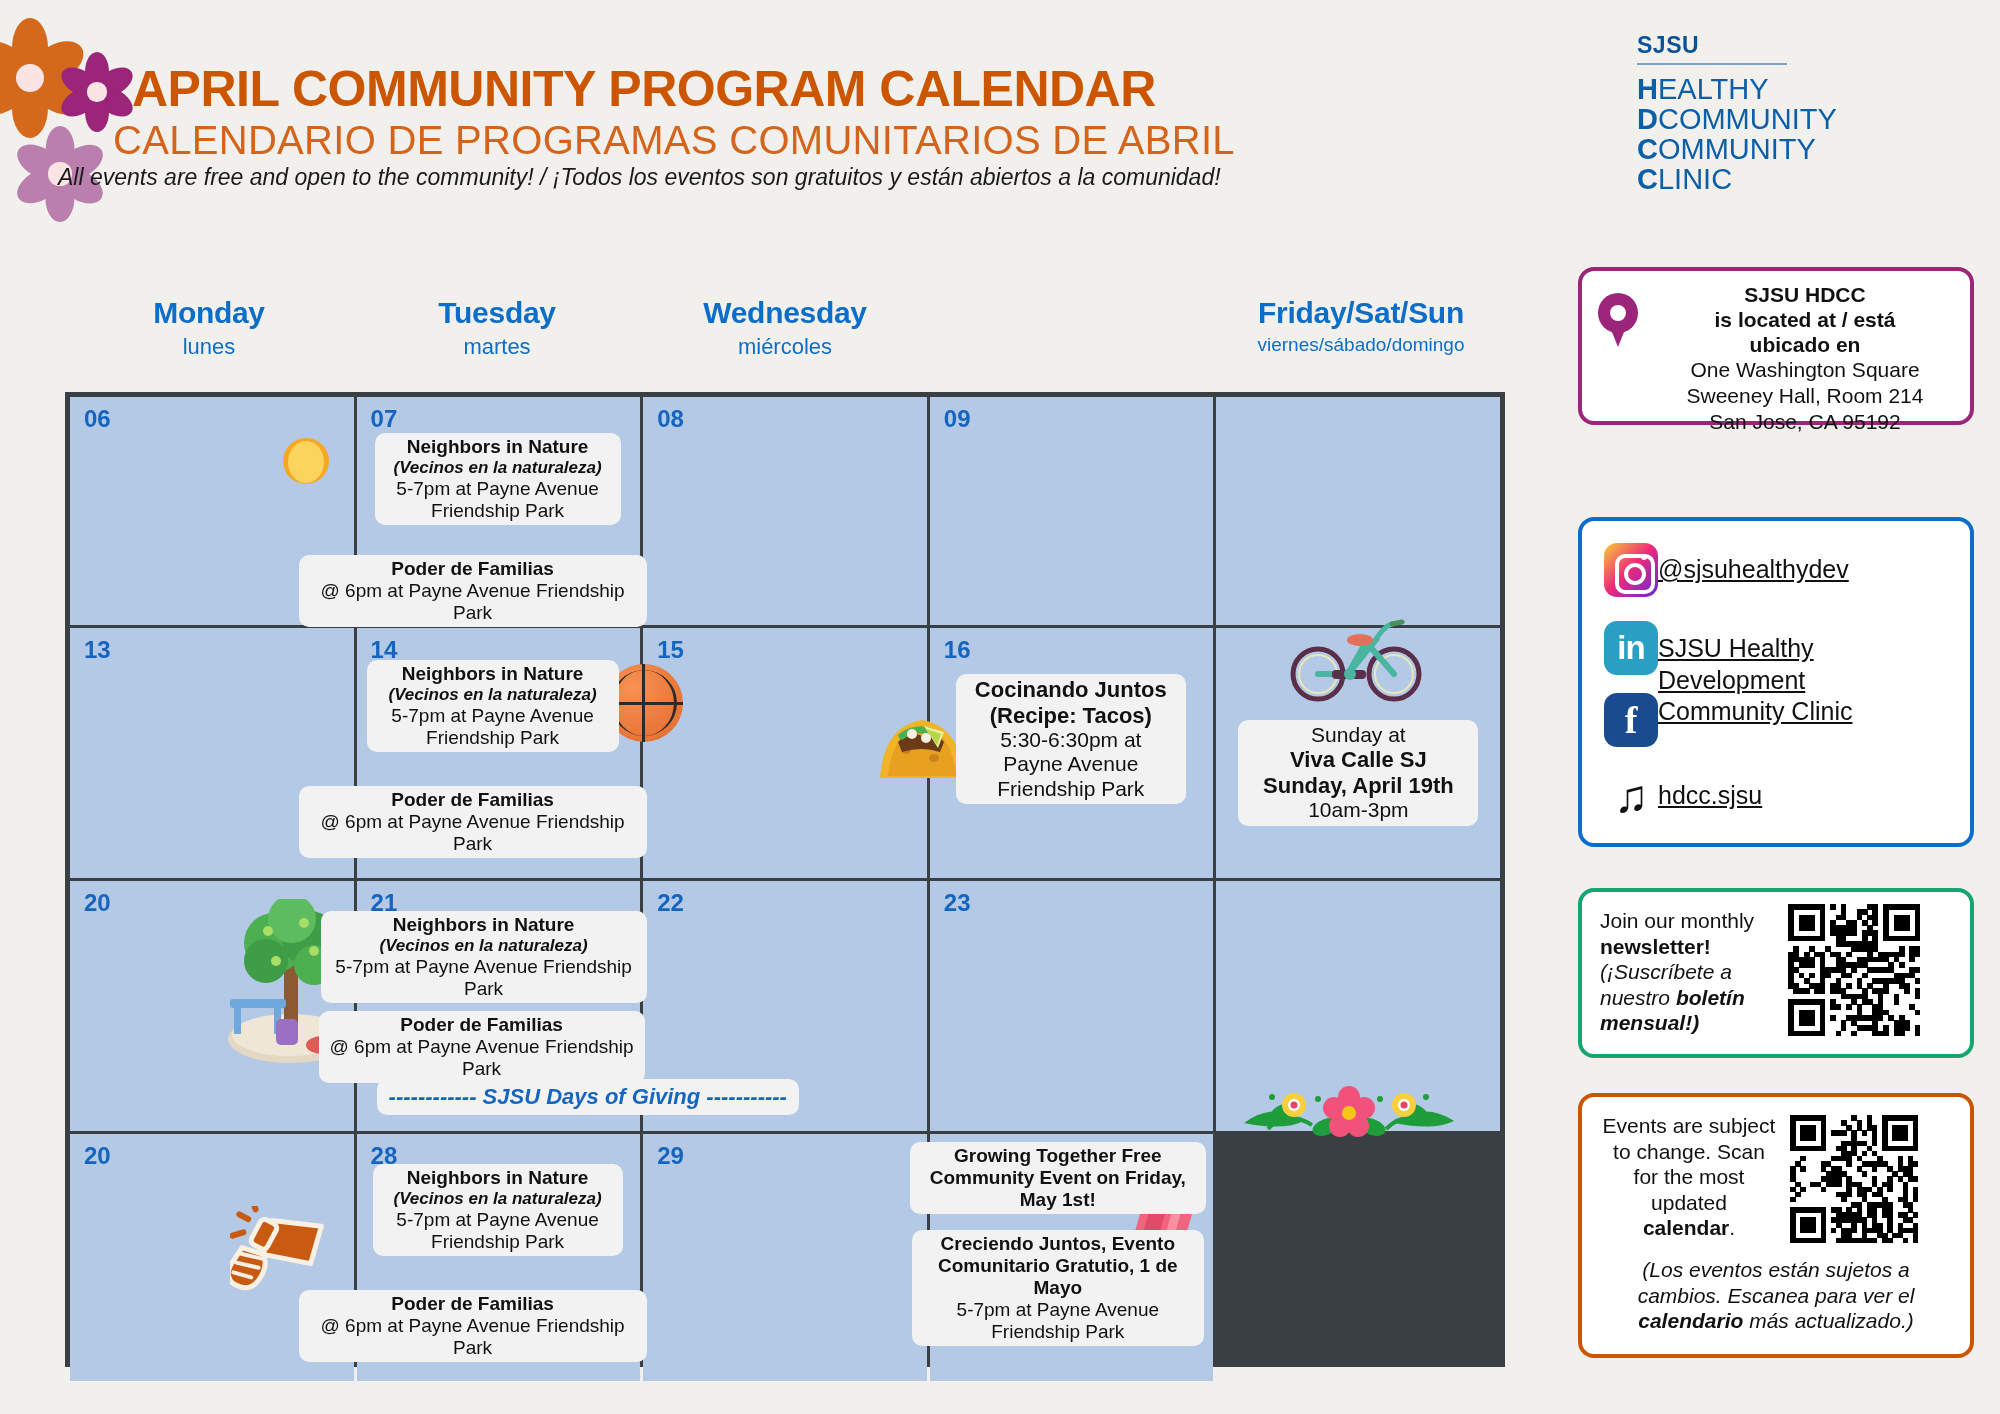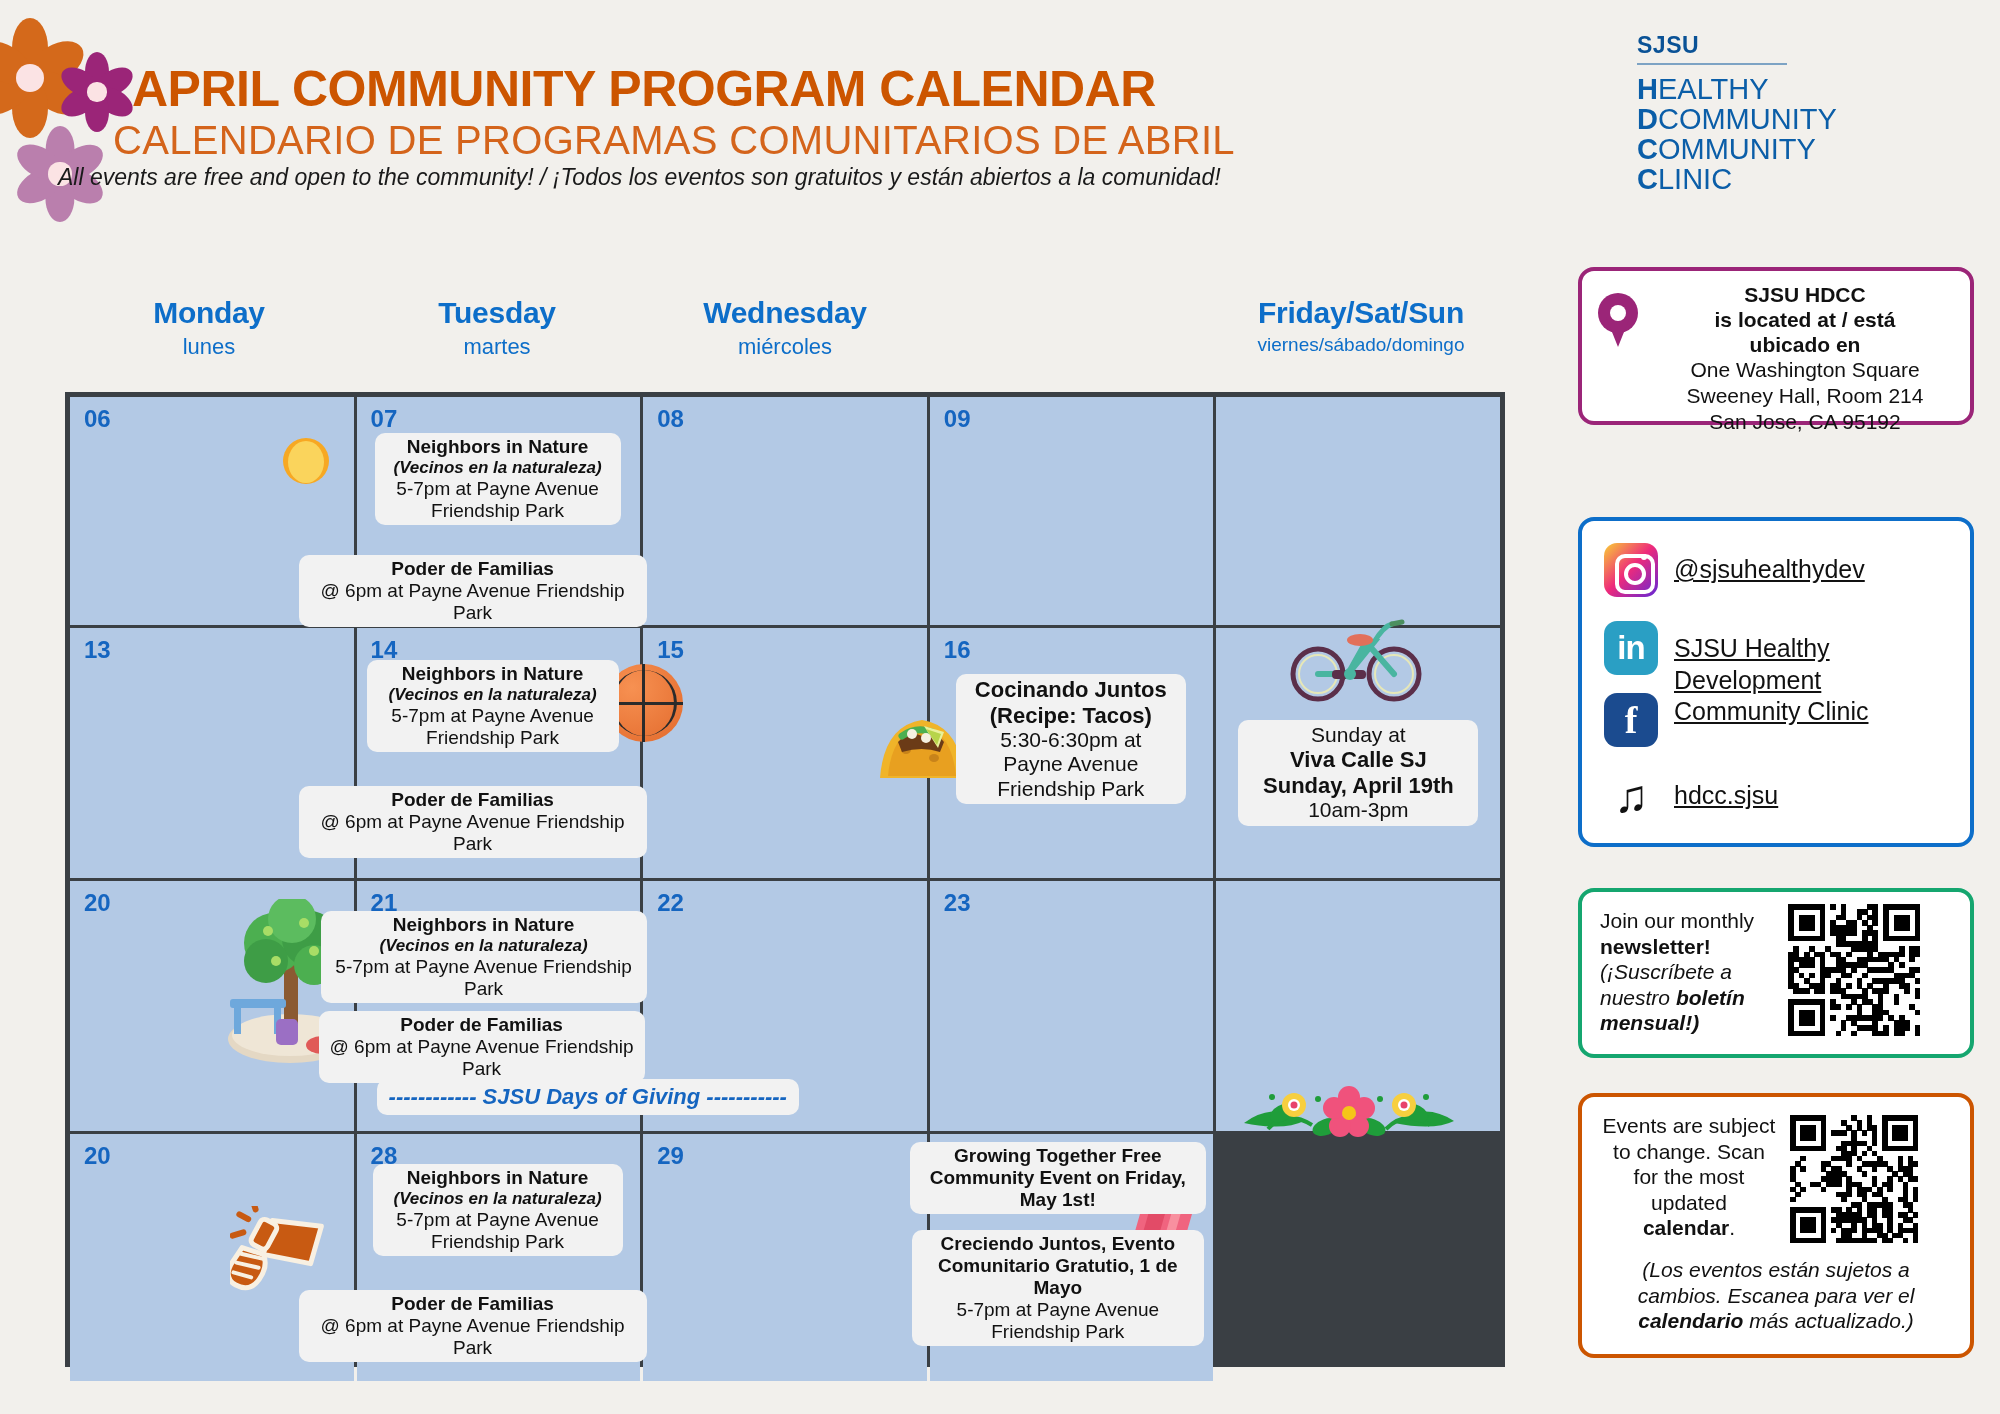--- a/index.html
+++ b/index.html
@@ -77,21 +77,21 @@
                text-align: center; }
   .addr-text .b { font-size: 21px; font-weight: 700; line-height: 1.18; color:#111; }
   .addr-text .n { font-size: 21px; font-weight: 400; line-height: 1.22; color:#111; }
 
   .social-box { left: 1578px; top: 517px; width: 396px; height: 330px;
                 border: 4px solid #0d6ec9; }
   .social-row { position: absolute; display: flex; align-items: center; }
   .sicon { width: 54px; height: 54px; border-radius: 13px; flex: 0 0 auto;
            position: relative; }
   .slabel { font-size: 25px; color: #111; text-decoration: underline;
-            line-height: 1.26; margin-left: 16px; }
+            line-height: 1.26; margin-left: 0; }
 
   .ig { background: linear-gradient(135deg,#f9ce34 0%,#ee2a7b 48%,#6228d7 100%); }
   .ig::before { content:""; position:absolute; left:11px; top:11px;
                 width:32px; height:32px; border:4px solid #fff; border-radius:10px; }
   .ig::after  { content:""; position:absolute; left:20px; top:20px;
                 width:14px; height:14px; border:4px solid #fff; border-radius:50%; }
   .igdot { position:absolute; right:11px; top:11px; width:6px; height:6px;
            border-radius:50%; background:#fff; }
   .li { background:#2a9fc4; color:#fff; font-weight:700; font-size:33px;
         display:flex; align-items:center; justify-content:center;

